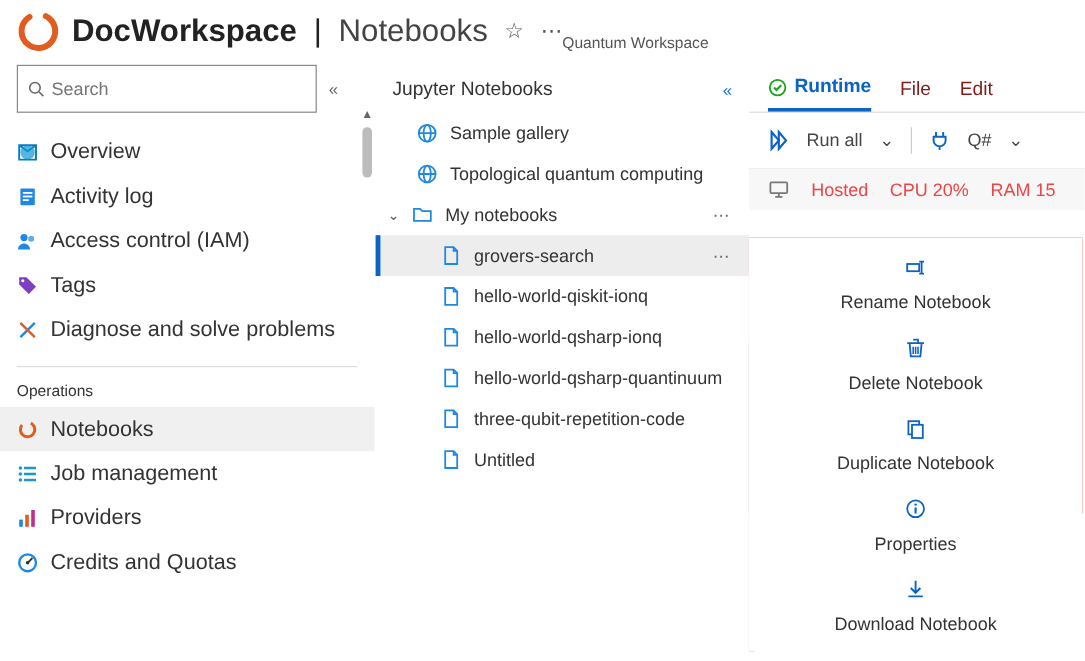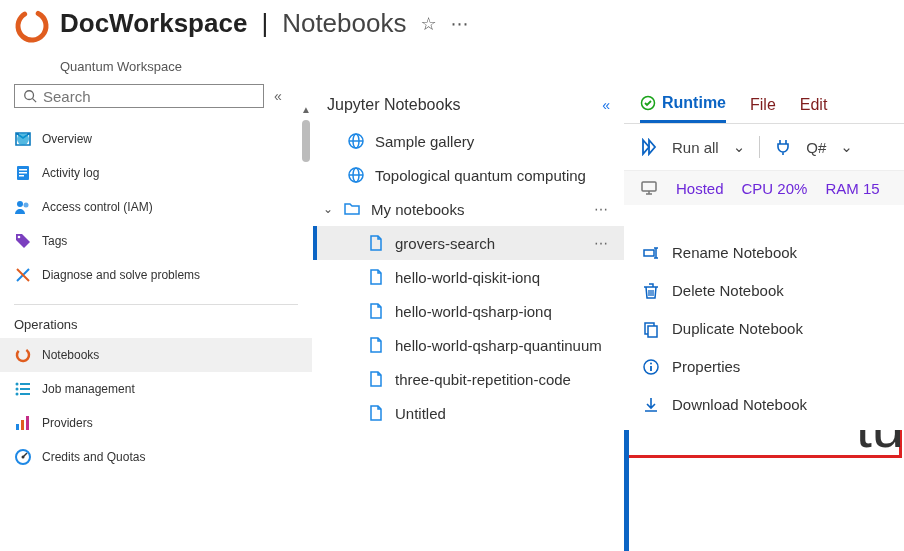--- a/index.html
+++ b/index.html
@@ -16,53 +16,53 @@
 
   
   .header {
     display:flex; align-items:flex-start; padding: 8px 12px 10px 14px;
     gap: 10px;
   }
   .logo-ring {
     width:36px;height:36px;border-radius:50%;
     display:inline-block;flex-shrink:0;
   }
-  .title-wrap { display:flex; flex-direction:column; }
+  .title-wrap { display:flex; flex-direction:row; }
   .title-row { display:flex; align-items:center; gap:14px; }
   .title-main { font-size:26px; font-weight:600; color:#222; }
   .title-sep { font-size:26px; font-weight:300; color:#222; }
   .title-sub { font-size:26px; font-weight:400; color:#444; }
   .star, .dots { color:#555; font-size:18px; cursor:pointer; }
   .subtitle { font-size:13px; color:#555; margin-top:20px;}
 
   
   .main { display:flex; height: calc(100% - 62px); }
 
   
   .sidebar-left {
     width: 312px; border-right: 0px solid transparent; position:relative;
   }
   .search-row { display:flex; align-items:center; gap:10px; padding: 0 0 10px 14px; }
   .search-box {
-    flex:0 0 250px; height:24px;
+    flex:0 0 250px; height:40px;
     border:1px solid #888; display:flex; align-items:center;
     padding:0 8px; gap:6px; color:#555;
   }
   .search-box input {
     border:none; outline:none; width:100%; font-size:15px; color:#555;
     font-family:inherit;
     background:transparent;
   }
   .chev-collapse { color:#666; cursor:pointer; font-size:14px; }
   .nav-group { padding: 4px 0 10px 0; }
   .nav-item, .nav-item-sub {
     display:flex; align-items:center; gap:10px;
     padding: 8px 14px;
     cursor:pointer;
-    font-size:12px;
+    font-size:18px;
   }
   .nav-item .icon, .nav-item-sub .icon { width:18px; height:18px; flex-shrink:0;}
   .section-label { font-weight:400; font-size:13px; padding: 10px 14px 6px 14px; }
   .nav-item-sub { padding-left: 14px; }
   .nav-item-sub.active { background:#f0f0f0; position:relative;}
   .nav-item-sub.active::before {
     content:""; position:absolute; left:0; top:0; bottom:0; width:3px; background:transparent;
   }
   .scroll-thumb {
     position:absolute; right:2px; top:2px; width:8px; height:42px;
@@ -111,21 +111,21 @@
   .tab.active { color:#0b64c4; font-weight:600; border-bottom:3px solid #0b64c4; }
   .tab .check-icon { width:16px;height:16px;}
   .toolbar {
     display:flex; gap:14px; align-items:center; padding: 12px 16px;
     font-size:15px; color:#0b64c4; border-bottom:1px solid #eee;
   }
   .toolbar .sep { width:1px; height:22px; background:#ccc; }
   .toolbar .run-icon, .toolbar .plug-icon { width:18px;height:18px;}
   .status-row {
     display:flex; gap:18px; align-items:center; padding: 8px 16px;
-    background:#f7f7f7; font-size:15px; color:#6d28d9;
+    background:#f7f7f7; font-size:15px; color:#ef4444;
   }
   .status-row .host-icon { width:18px;height:18px;}
   .content-body {
     padding: 14px 16px; font-size:15px; line-height:1.5;
     position:relative;
   }
   .partial-text { color:#333; font-size:15px; margin-top:8px;}
 
   
   .context-menu {
@@ -133,23 +133,23 @@
     right:0px;
     background:#fff;
     z-index:10;
     padding: 6px 0;
   }
   .context-outline {
     position:absolute; left:0; right:0; top:0; bottom:0;
     border:3px solid #d22; pointer-events:none;
   }
   .ctx-item {
-    display:flex; gap:12px;
+    display:flex; align-items:center; gap:12px;
     padding: 10px 18px;
-    font-size:15px; color:#333; cursor:pointer;
+    font-size:15px; color:#333; cursor:pointer;flex-direction:column;
   }
   .ctx-item .ctx-icon { width:18px;height:18px; flex-shrink:0;}
   .ctx-wrap {
     position:absolute; left:0; right:2px; top:144px; height:230px;
   }
 
   svg { display:block; }
 </style>
 </head>
 <body>

